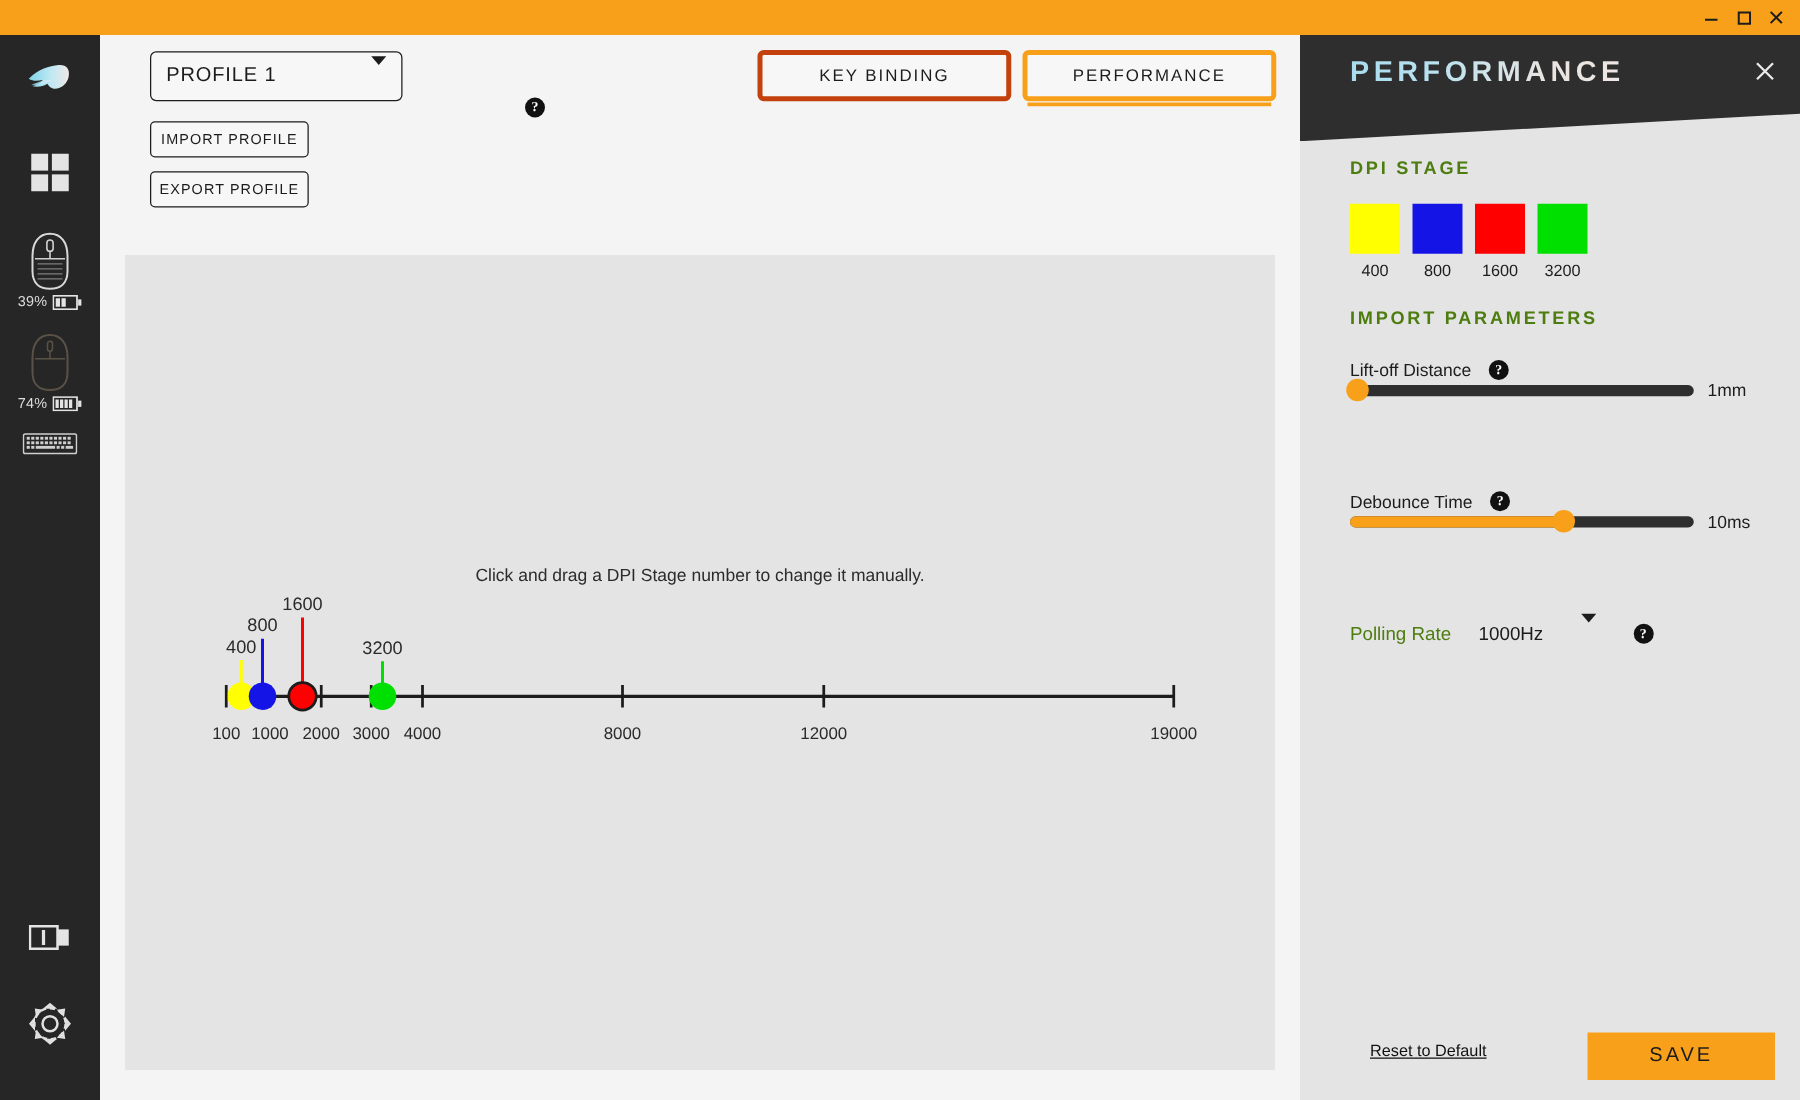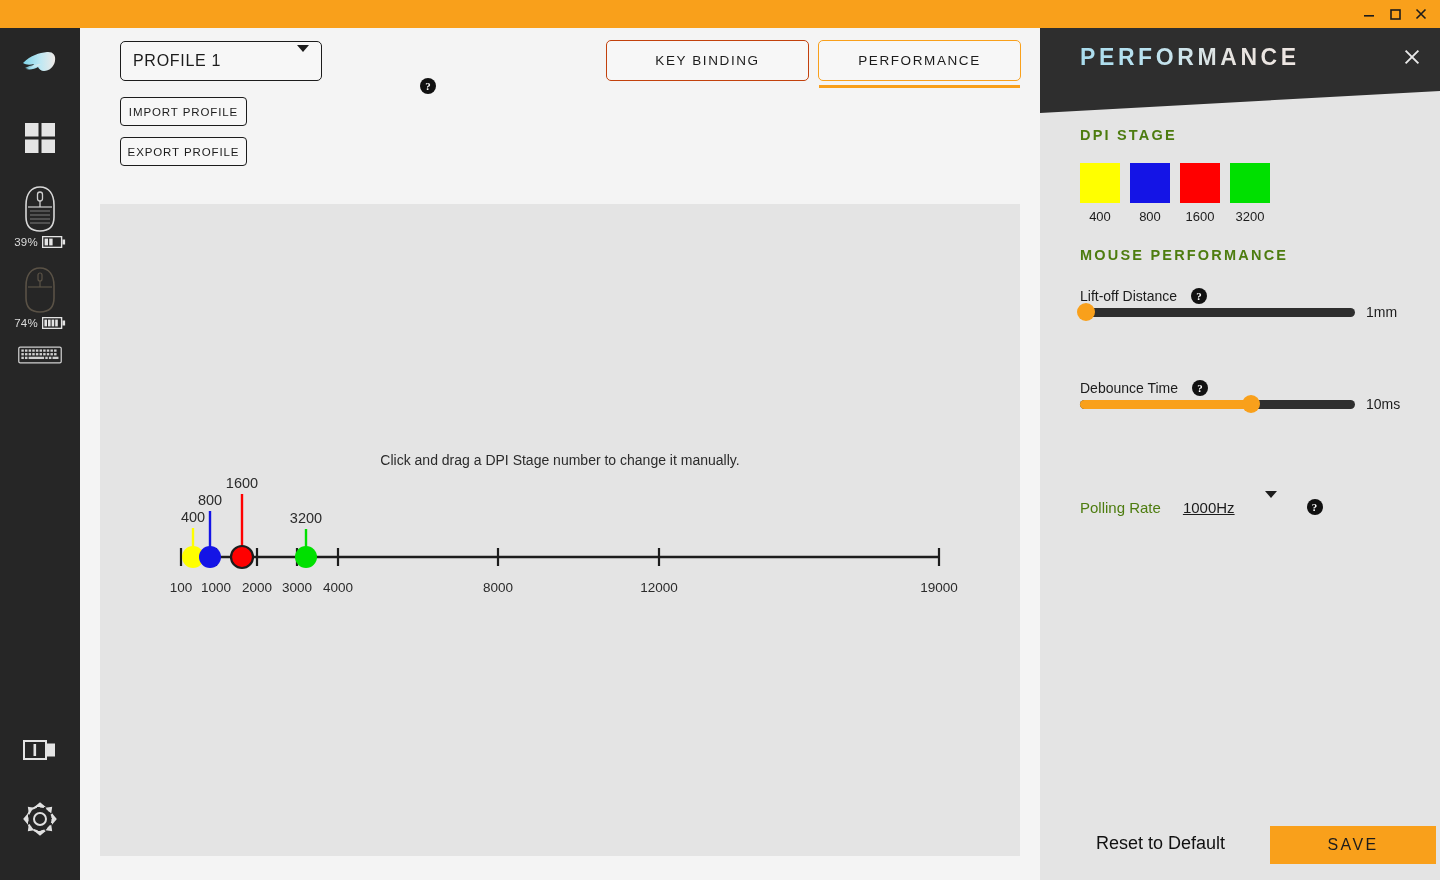--- a/index.html
+++ b/index.html
@@ -67,21 +67,21 @@
     font-size: 11.5px; letter-spacing: .9px; color: #1c1c1c;
     display: flex; align-items: center; justify-content: center;
     font-family: "Liberation Sans", sans-serif; cursor: pointer;
   }
   .btn-import { top: 69px; }
   .btn-export { top: 109px; }
 
   .tabs { position: absolute; left: 526px; top: 12px; display: flex; gap: 9px; }
   .tab {
     width: 203px; height: 41px; border-radius: 5px; background: #f7f7f7;
-    border: 1px solid #c2410c;
+    border: 4px solid #c2410c;
     display: flex; align-items: center; justify-content: center;
     font-size: 13.5px; letter-spacing: 1.6px; color: #1c1c1c; cursor: pointer;
     position: relative;
   }
   .tab.active { border-color: #f9a01b; }
   .tab.active::after {
     content: ""; position: absolute; left: 0; right: 0; bottom: -8px;
     height: 3px; background: #f9a01b;
   }
 
@@ -143,34 +143,34 @@
   .track .fill {
     position: absolute; left: 0; top: 0; height: 9px; border-radius: 5px; background: #f9a01b;
   }
   .knob {
     position: absolute; top: 50%; width: 18px; height: 18px; border-radius: 50%;
     background: #f9a01b; transform: translate(-50%, -50%);
   }
   .track-val { margin-left: 11px; font-size: 14px; color: #1c1c1c; white-space: nowrap; }
 
   .p-lod { top: 260px; }
-  .p-deb { top: 352px; }
+  .p-deb { top: 365px; }
 
   .polling { position: absolute; left: 40px; top: 470px; display: flex; align-items: center; }
   .polling .lbl { font-size: 15px; color: #4d7c0f; }
-  .polling .val { font-size: 15px; color: #1c1c1c; margin-left: 22px; text-decoration: underline; }
+  .polling .val { font-size: 15px; color: #1c1c1c; margin-left: 22px; }
   .polling .caret { margin-left: 30px; }
   .polling .help-dot { margin-left: 30px; }
 
   .reset-link {
-    position: absolute; left: 56px; top: 805px; font-size: 18px; color: #111;
-    cursor: pointer;
+    position: absolute; left: 56px; top: 805px; font-size: 13px; color: #111;
+    text-decoration: underline; cursor: pointer;
   }
   .save-btn {
-    position: absolute; left: 230px; top: 798px; width: 166px; height: 38px;
+    position: absolute; left: 230px; top: 798px; width: 150px; height: 38px;
     background: #f9a01b; color: #1c1c1c; font-size: 16px; letter-spacing: 2.4px;
     display: flex; align-items: center; justify-content: center; cursor: pointer;
     border: none;
   }
   .caret-tri {
     width: 0; height: 0; border-left: 6px solid transparent; border-right: 6px solid transparent;
     border-top: 7px solid #1c1c1c;
   }
 </style>
 </head>
@@ -398,21 +398,21 @@
         <div class="sw-col">
           <div class="sw" style="background: rgb(255, 0, 0);"></div>
           <div class="sw-lbl">1600</div>
         </div>
         <div class="sw-col">
           <div class="sw" style="background: rgb(0, 224, 0);"></div>
           <div class="sw-lbl">3200</div>
         </div>
       </div>
 
-    <div class="sec-title sec-mouse">MOUSE PERFORMANCE</div>
+    <div class="sec-title sec-mouse">IMPORT PARAMETERS</div>
 
     <div class="param p-lod">
       <div class="param-lbl-row">
         <span class="param-lbl">Lift-off Distance</span>
         <span class="help-dot">?</span>
       </div>
       <div class="track-row">
         <div class="track">
           <div class="fill" id="lod-fill" style="width: 5.5px;"></div>
           <div class="knob" id="lod-knob" style="left: 5.5px;"></div>

